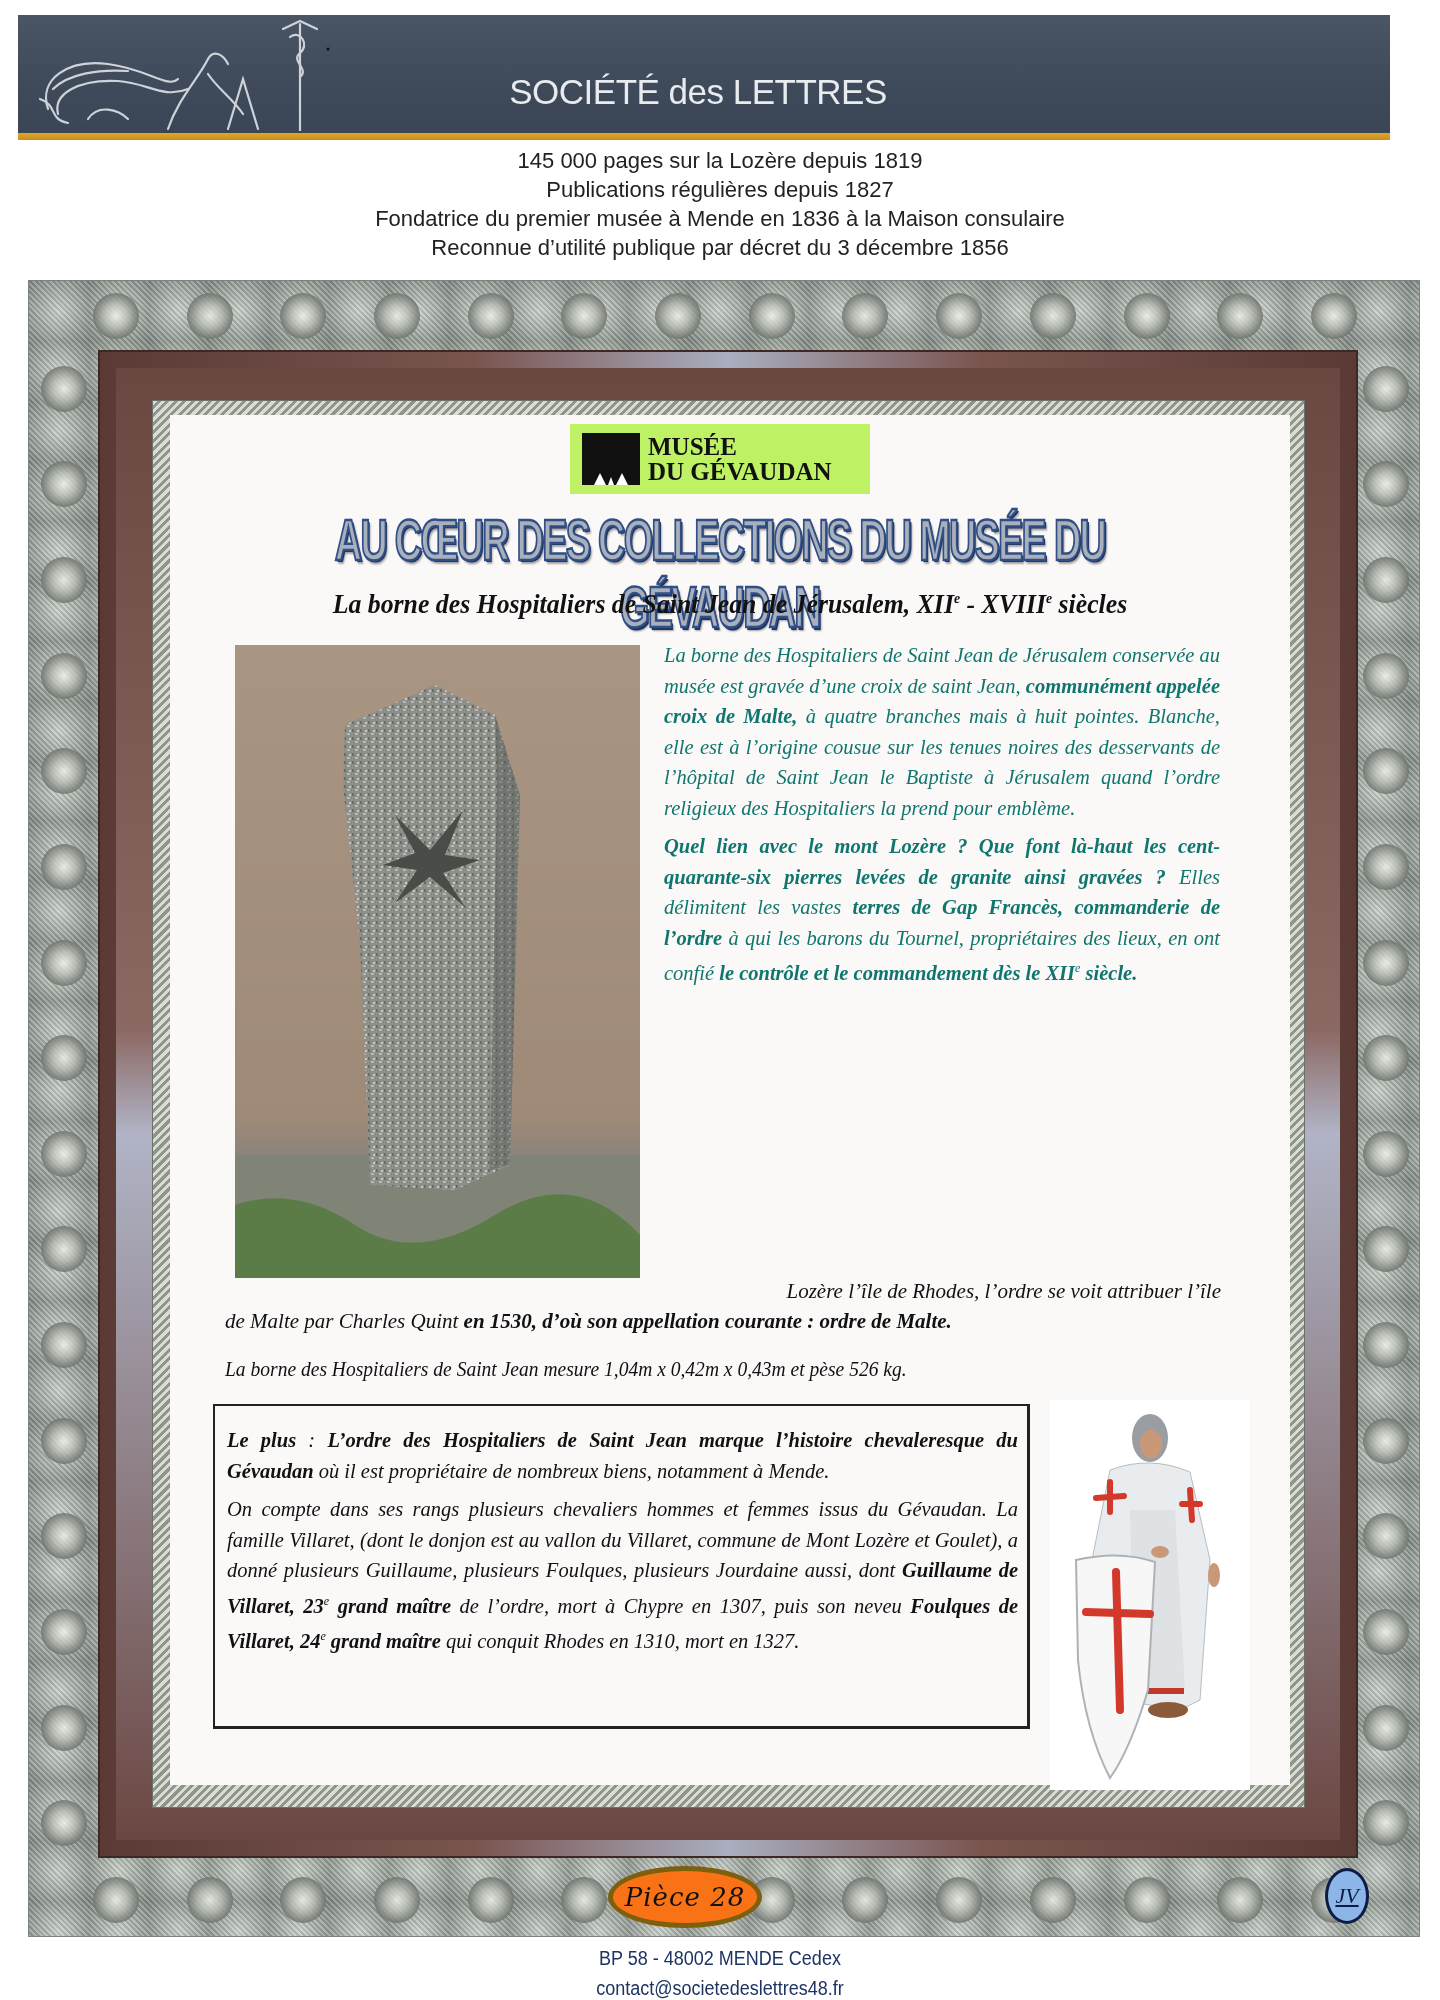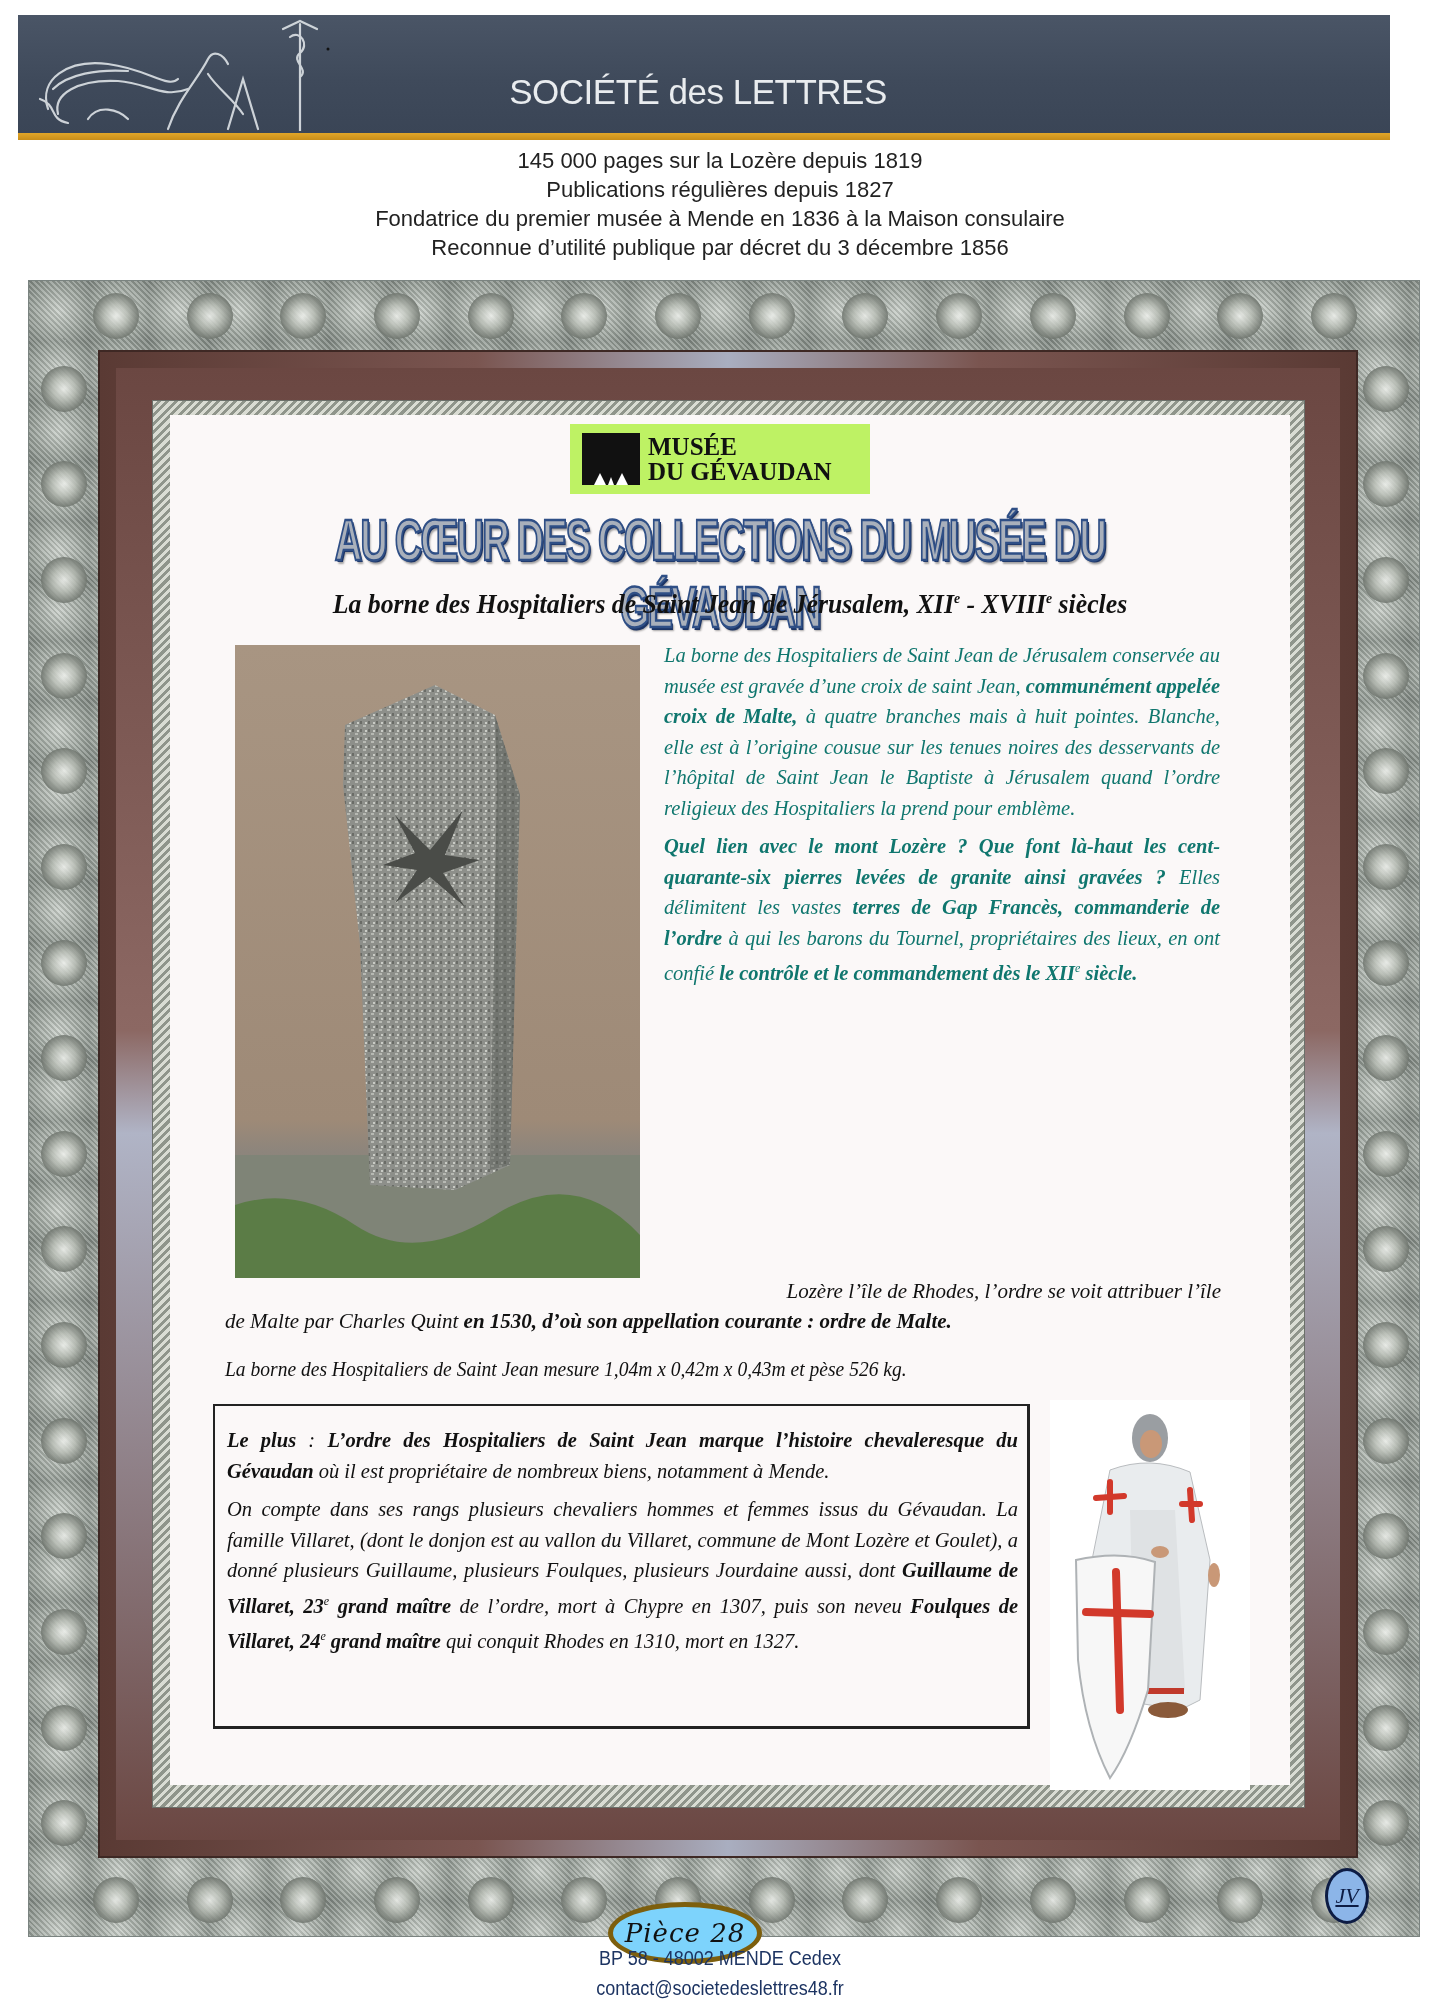--- a/index.html
+++ b/index.html
@@ -130,23 +130,23 @@
     text-align: justify; color: #111; background: #fbf8f8;
   }
   .plus-box p { margin-bottom: 8px; }
 
   
   .knight { position: absolute; left: 1050px; top: 1400px; width: 200px; height: 390px; }
 
   
   .piece-badge {
     position: absolute; left: 608px; top: 1866px; width: 154px; height: 62px; border-radius: 50%;
-    background: #7dd3fc; border: 5px solid #7d5f0e;
+    background: #f97316; border: 5px solid #7d5f0e;
     display: flex; align-items: center; justify-content: center;
-    font-family: "DejaVu Serif", serif; font-style: italic; font-size: 26px; color: #111; letter-spacing: 1px; margin-top: 36px;
+    font-family: "DejaVu Serif", serif; font-style: italic; font-size: 26px; color: #111; letter-spacing: 1px;
   }
   .jv-badge {
     position: absolute; left: 1325px; top: 1868px; width: 44px; height: 56px; border-radius: 50%;
     background: #8cb5e8; border: 3px solid #0d1c44;
     display: flex; align-items: center; justify-content: center;
     font-family: "Liberation Serif", serif; font-style: italic; font-size: 22px; color: #0d1c44;
     text-decoration: underline;
     text-align: center;
   }
 

